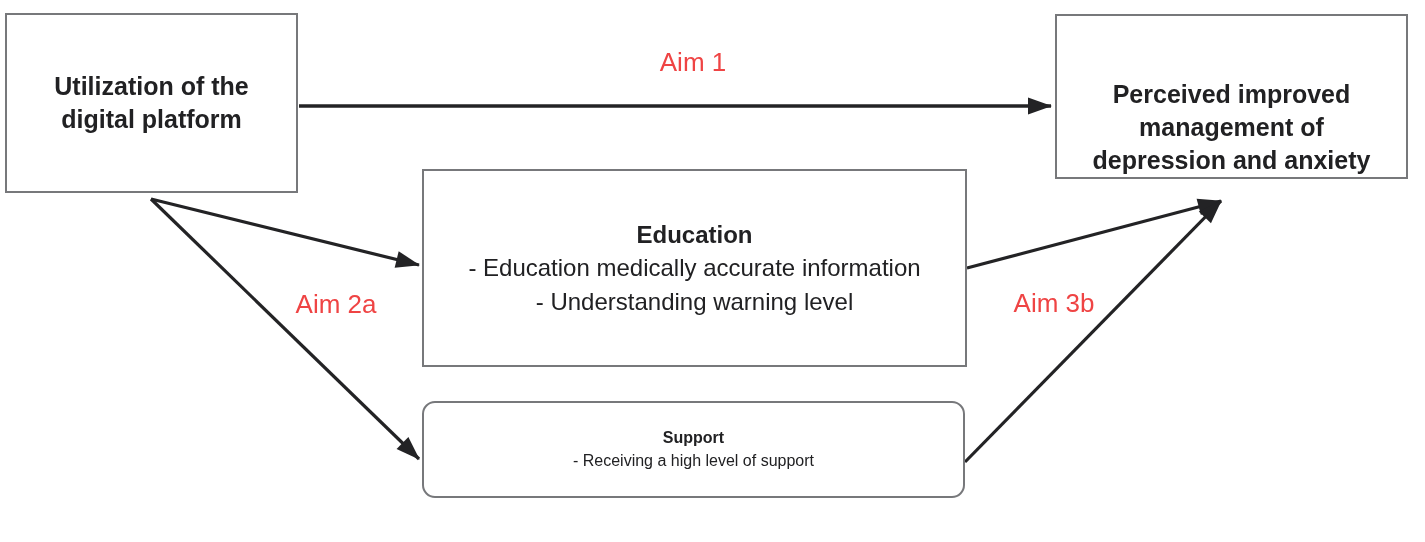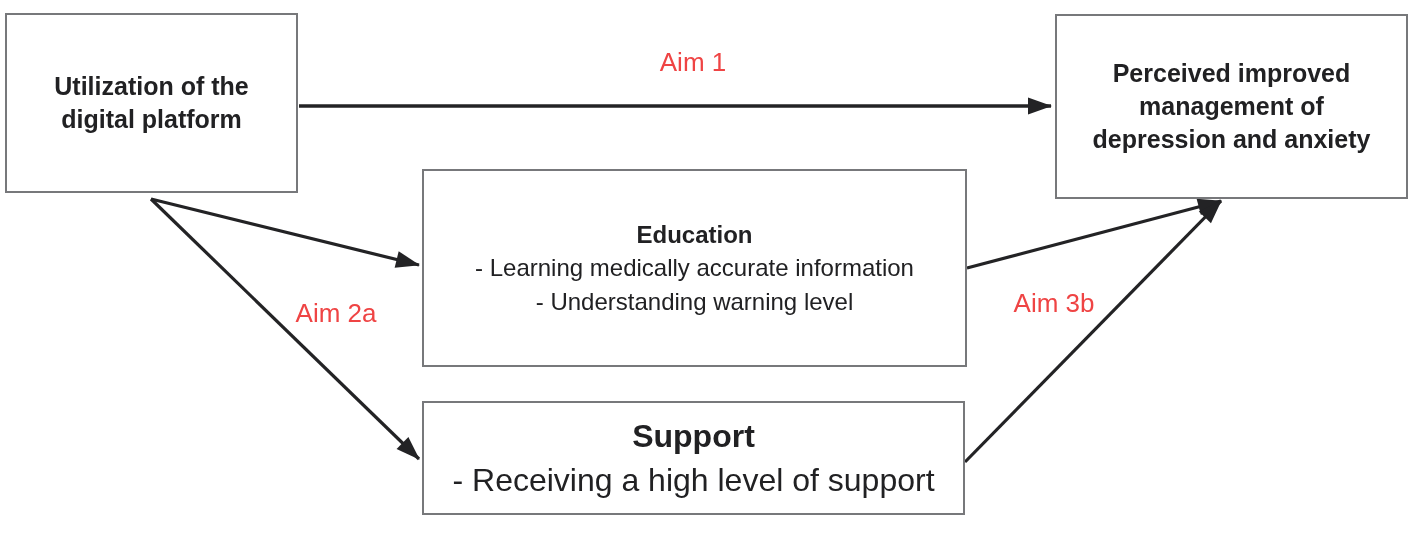--- a/index.html
+++ b/index.html
@@ -38,57 +38,59 @@
   .box-predictor {
     left: 5px; top: 13px;
     width: 293px; height: 180px;
     font-weight: 700;
     font-size: 25px;
     line-height: 1.32;
   }
   .box-predictor .label-inner { max-width: 215px; }
   .box-outcome {
     left: 1055px; top: 14px;
-    width: 353px; height: 185px;
+    width: 353px; height: 165px;
     font-weight: 700;
     font-size: 25px;
     line-height: 1.32;
+    justify-content: flex-end;
   }
   .box-outcome .label-inner { max-width: 300px; }
   .box-education {
     left: 422px; top: 169px;
     width: 545px; height: 198px;
     font-size: 24px;
     line-height: 1.38;
   }
   .box-support {
     left: 422px; top: 401px;
-    width: 543px; height: 114px;
-    font-size: 32px;
+    width: 543px; height: 97px;
+    font-size: 16px;
     line-height: 1.38;
+    border-radius: 13px;
   }
   .mediator-title {
     font-weight: 700;
     display: block;
   }
   .mediator-bullet {
     display: block;
     font-weight: 400;
   }
   .edge-label {
     position: absolute;
     transform: translate(-50%, -50%);
     font-size: 26px;
     font-weight: 400;
     color: #ef4444;
     z-index: 3;
     white-space: nowrap;
   }
   .edge-label.aim1  { left: 693px;  top: 62px;  }
-  .edge-label.aim2a { left: 336px;  top: 313px; }
+  .edge-label.aim2a { left: 336px;  top: 304px; }
   .edge-label.aim2b { left: 1054px; top: 303px; }
 </style>
 </head>
 <body>
 
 <div class="stage">
 
   <svg class="arrows" viewBox="0 0 1425 542" xmlns="http://www.w3.org/2000/svg">
     <defs>
       <marker id="ah" markerUnits="userSpaceOnUse" markerWidth="26" markerHeight="22" refX="24" refY="11" orient="auto">
@@ -110,21 +112,21 @@
   <div class="box box-predictor">
     <span class="label-inner">Utilization of the digital platform</span>
   </div>
 
   <div class="box box-outcome">
     <span class="label-inner">Perceived improved management of depression and anxiety</span>
   </div>
 
   <div class="box box-education">
     <span class="mediator-title">Education</span>
-    <span class="mediator-bullet">- Learning medically accurate information</span>
+    <span class="mediator-bullet">- Education medically accurate information</span>
     <span class="mediator-bullet">- Understanding warning level</span>
   </div>
 
   <div class="box box-support">
     <span class="mediator-title">Support</span>
     <span class="mediator-bullet">- Receiving a high level of support</span>
   </div>
 
   <div class="edge-label aim1">Aim 1</div>
 

